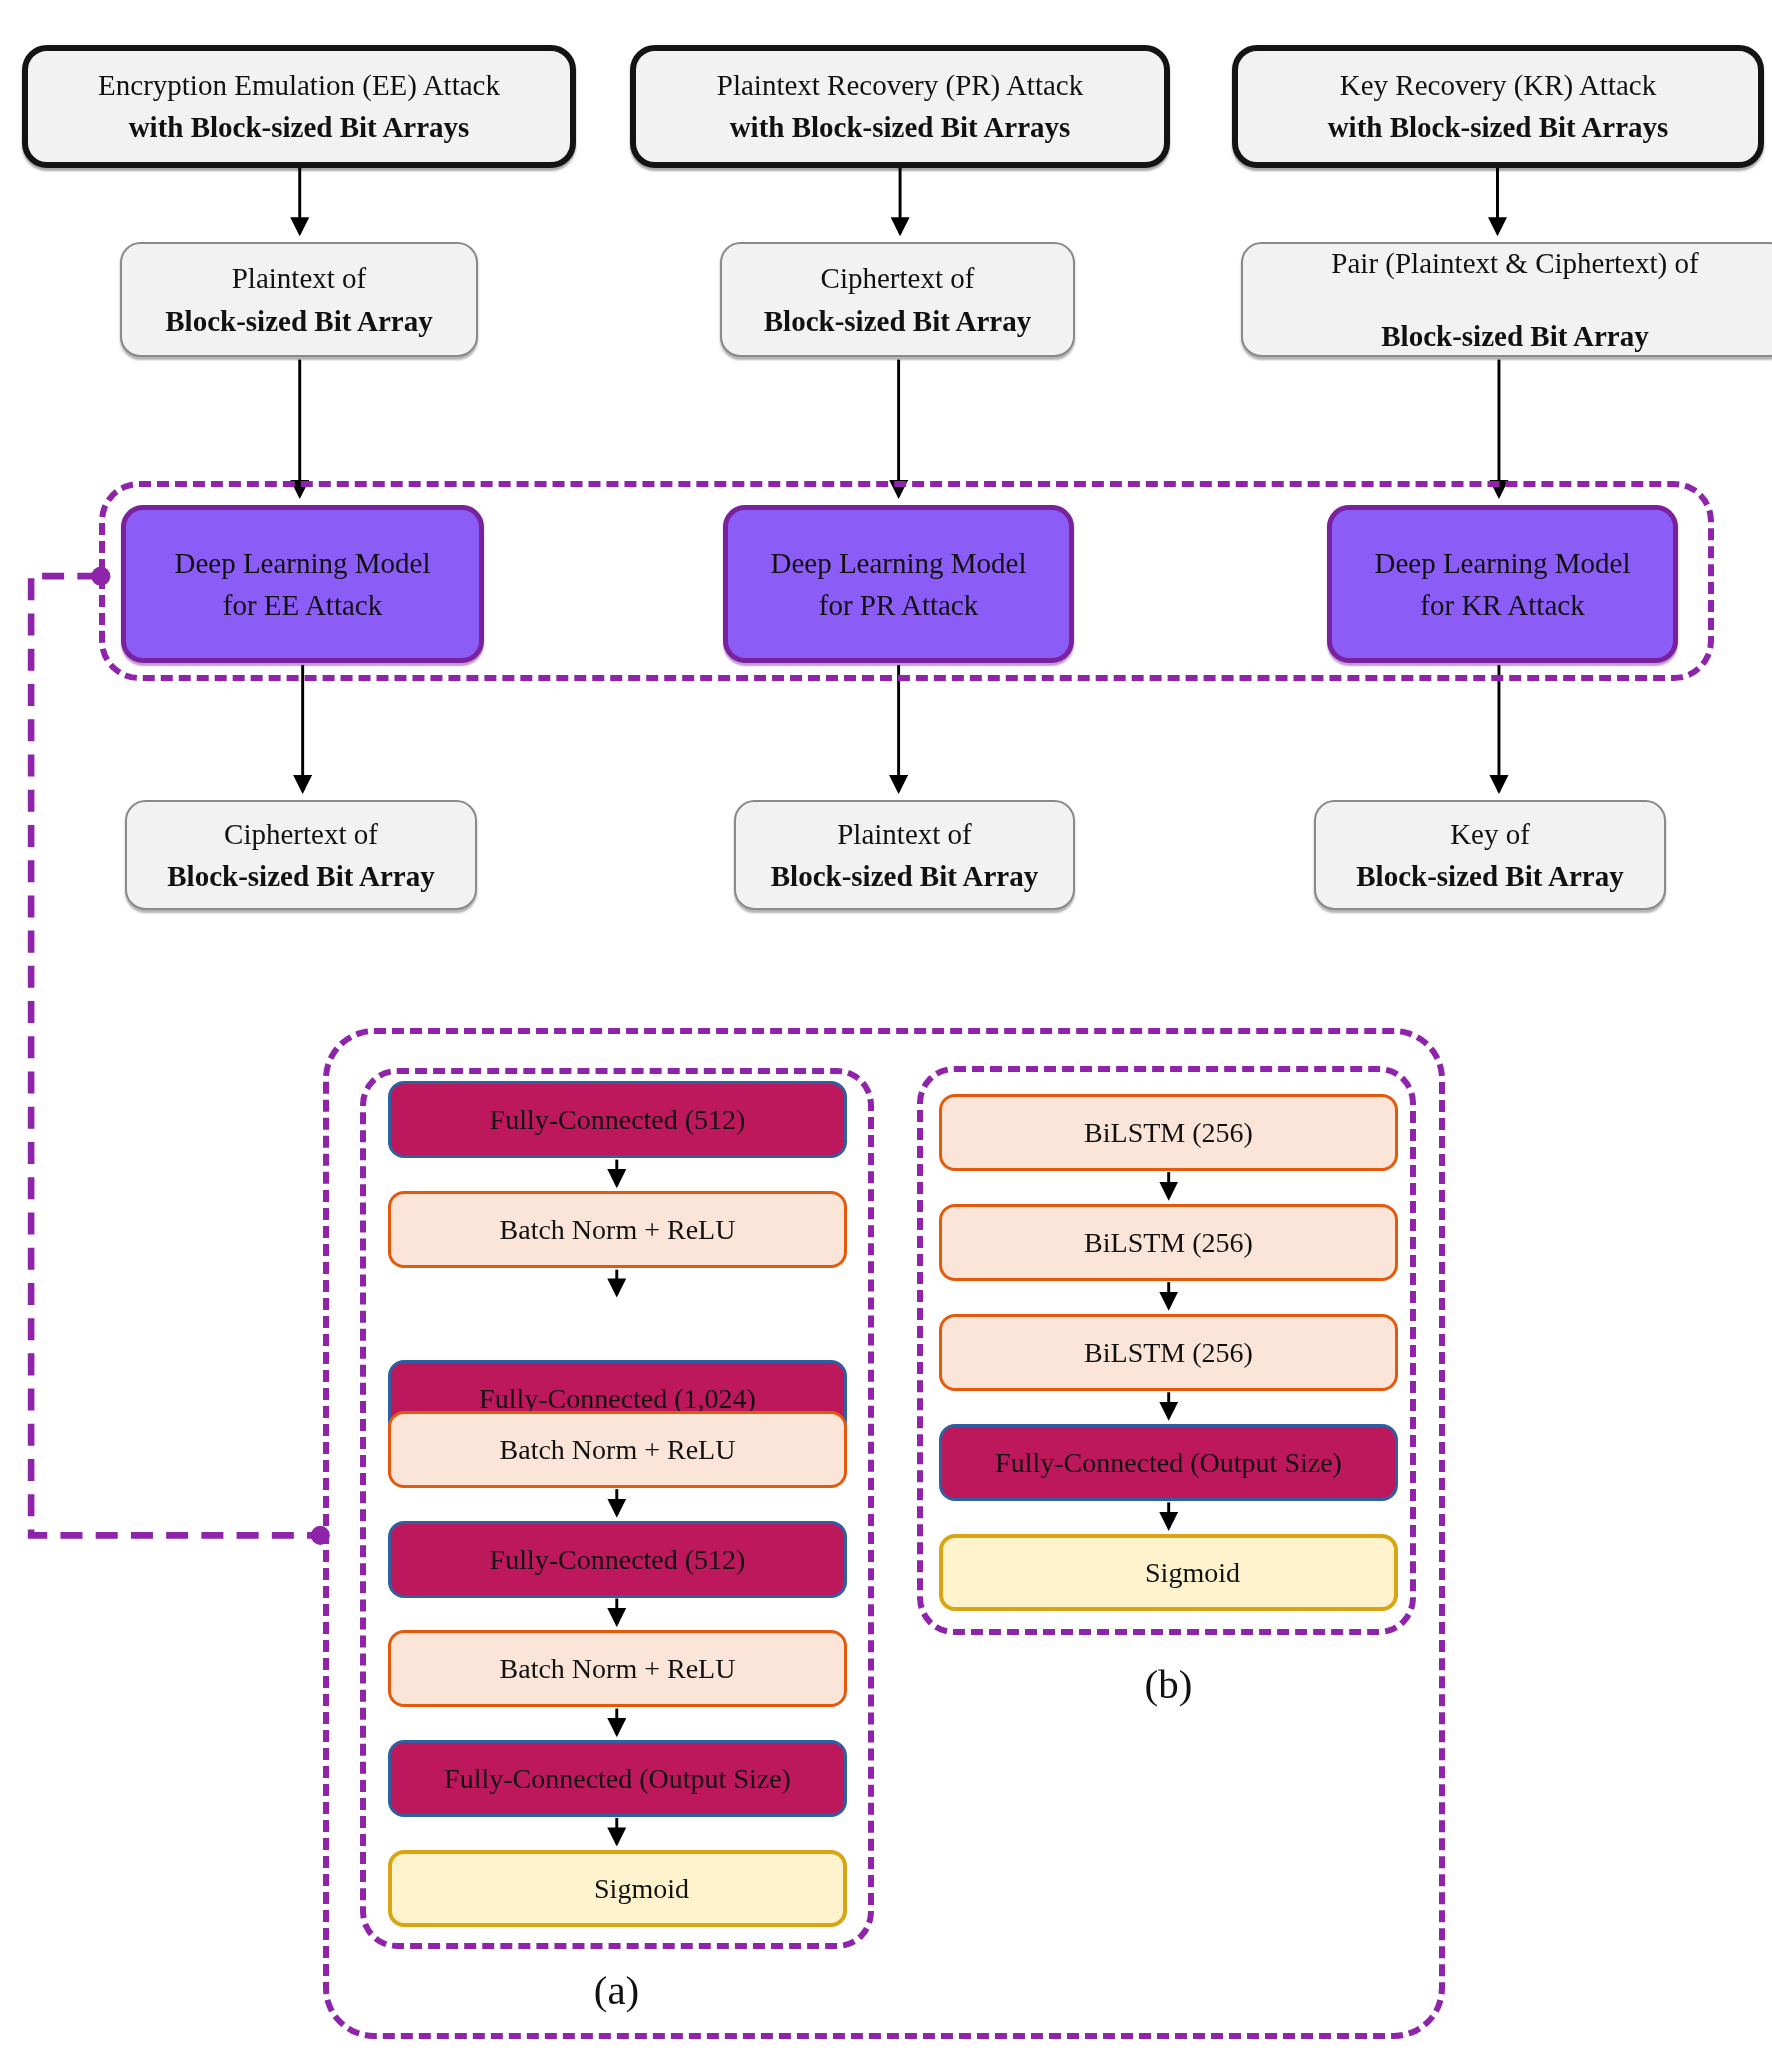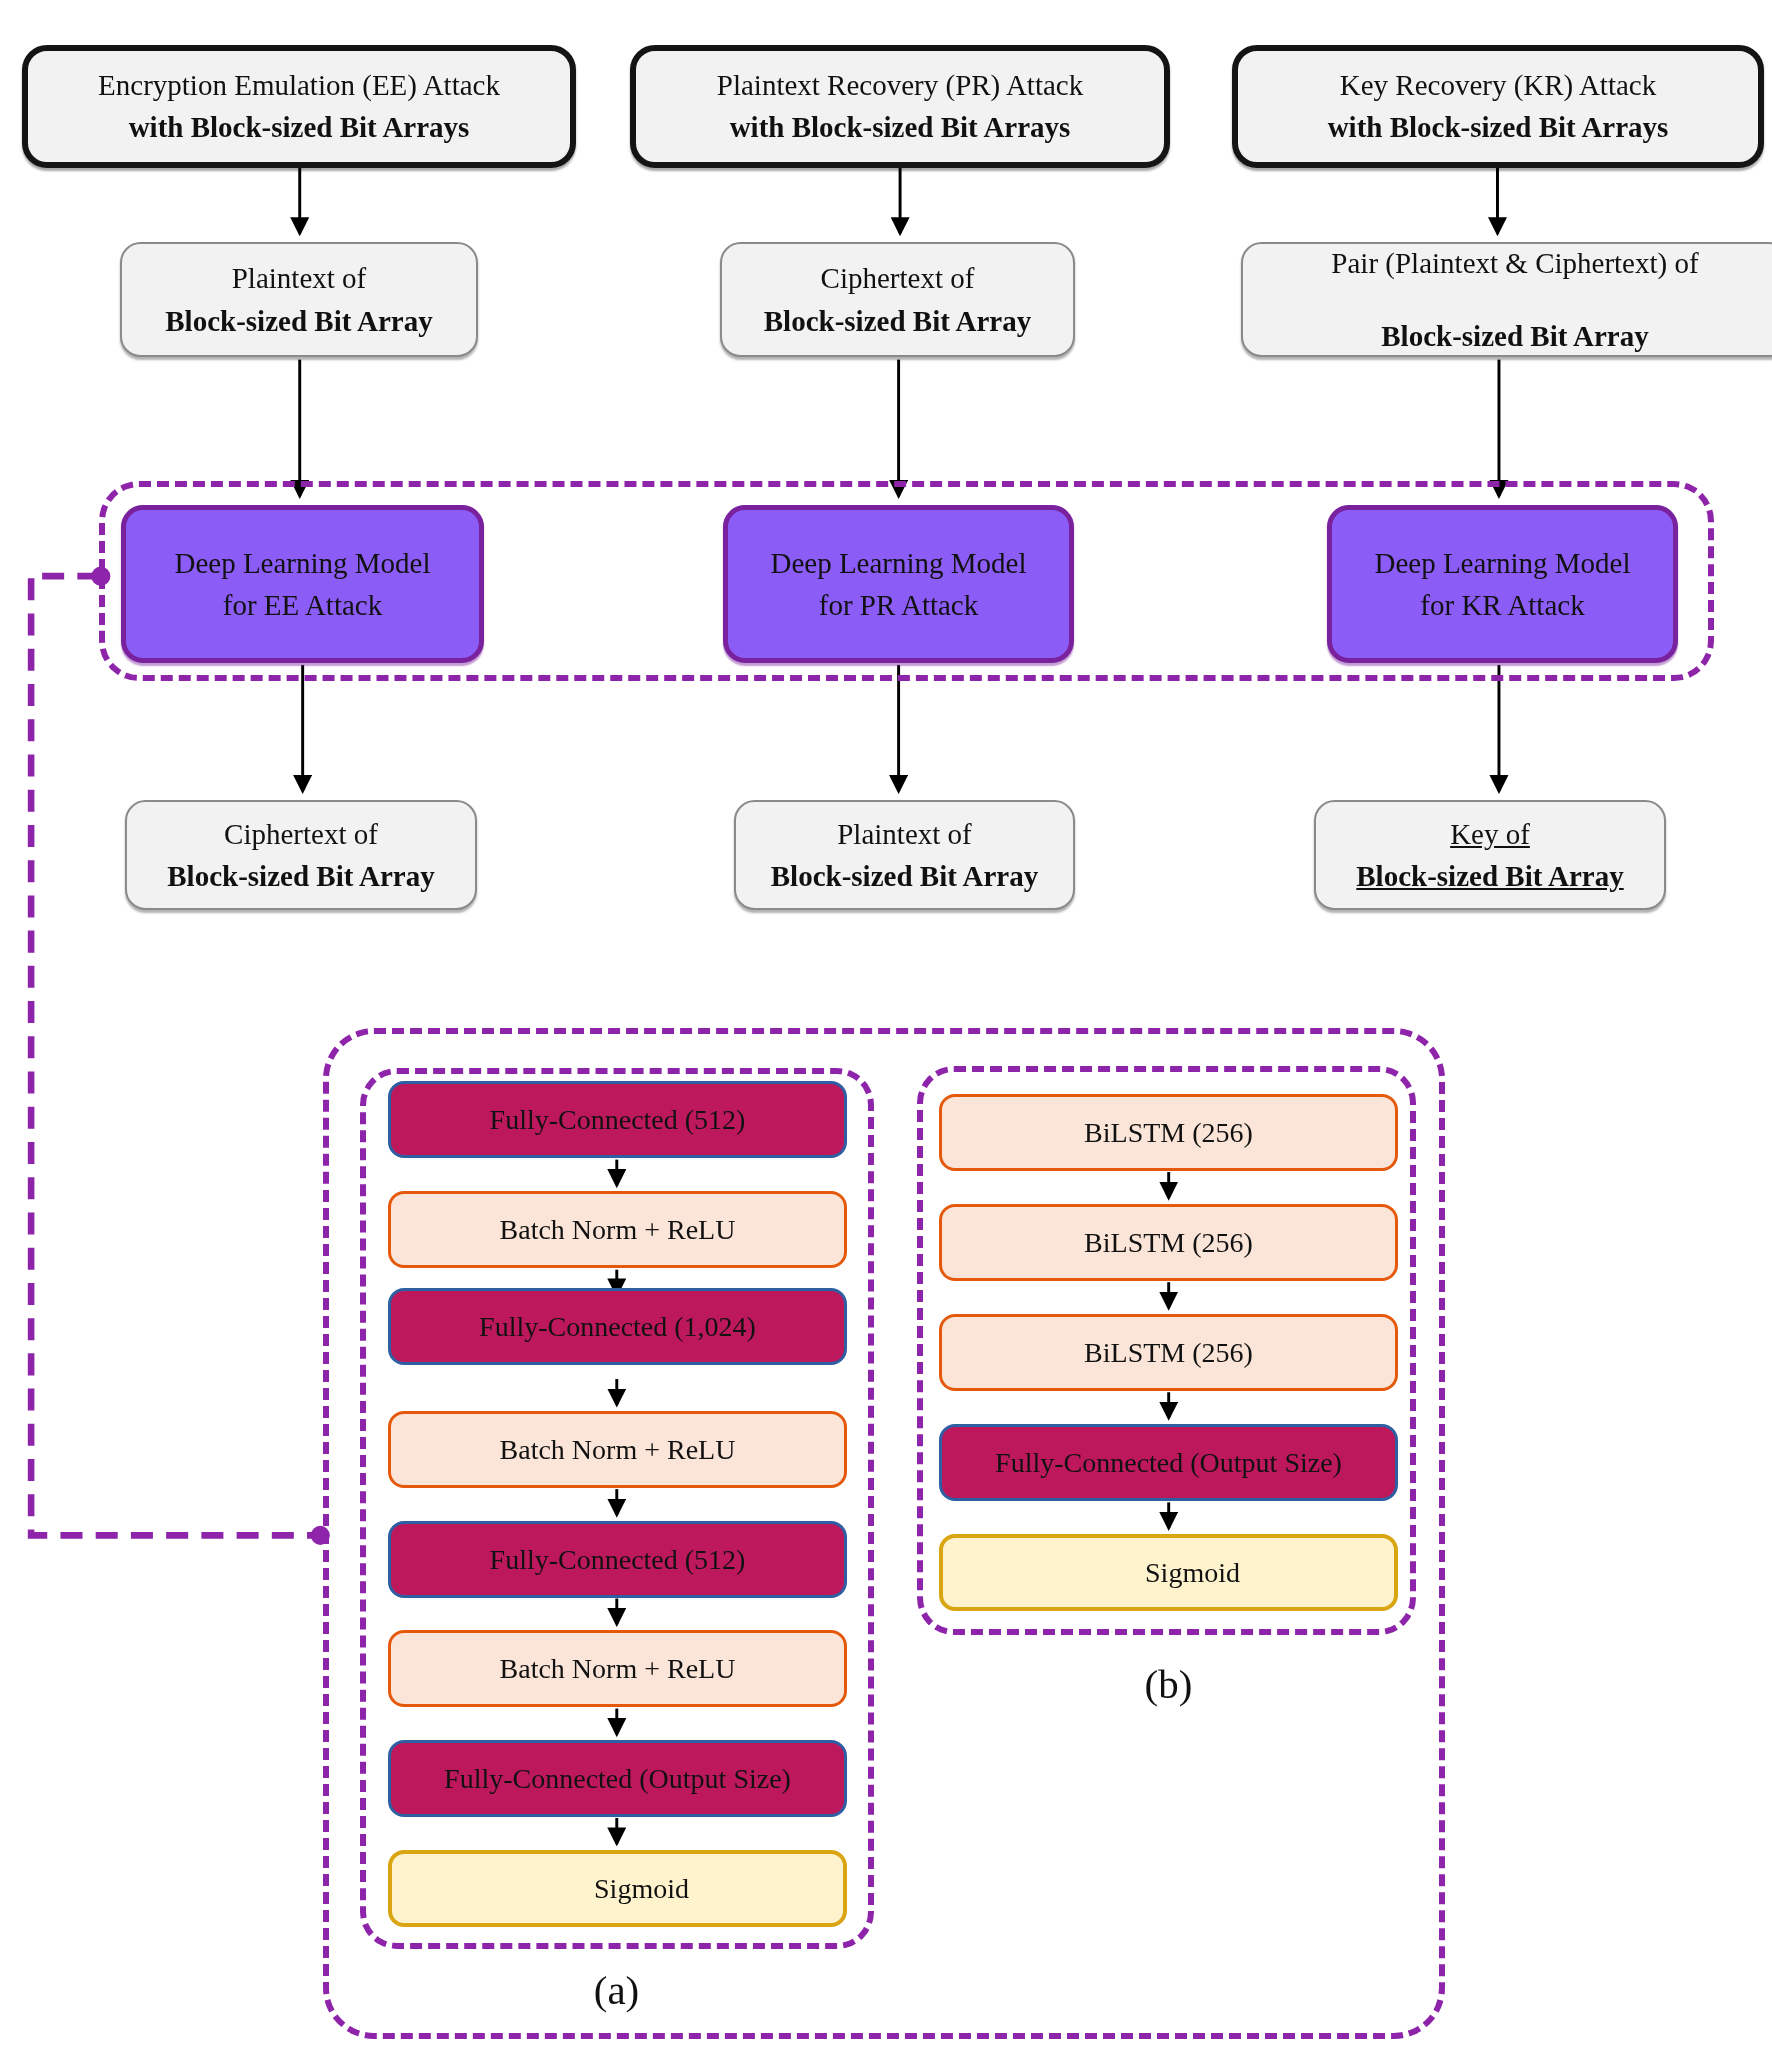--- a/index.html
+++ b/index.html
@@ -163,36 +163,36 @@
   </div>
 
   <div class="box io" style="left:125px;top:800px;width:352px;height:110px;">
     <span>Ciphertext of</span>
     <span class="bold">Block-sized Bit Array</span>
   </div>
   <div class="box io" style="left:734px;top:800px;width:341px;height:110px;">
     <span>Plaintext of</span>
     <span class="bold">Block-sized Bit Array</span>
   </div>
-  <div class="box io" style="left:1314px;top:800px;width:352px;height:110px;text-decoration:underline;">
+  <div class="box io" style="left:1314px;top:800px;width:352px;height:110px;">
     <span>Key of</span>
     <span class="bold">Block-sized Bit Array</span>
   </div>
 
   <div class="dashed" style="left:323px;top:1028px;width:1122px;height:1011px;border-radius:51px;"></div>
 
   <div class="dashed" style="left:360px;top:1068px;width:514px;height:881px;border-radius:37px;"></div>
 
   <div class="layer fc" style="left:388px;top:1081px;">
       <span>Fully-Connected (512)</span>
     </div>
   <div class="layer bn" style="left:388px;top:1191px;">
       <span>Batch Norm + ReLU</span>
     </div>
-  <div class="layer fc" style="left:388px;top:1288px;text-align:center;">
+  <div class="layer fc" style="left:388px;top:1360px;text-align:center;">
       <span>Fully-Connected (1,024)</span>
     </div>
   <div class="layer bn" style="left:388px;top:1411px;">
       <span>Batch Norm + ReLU</span>
     </div>
   <div class="layer fc" style="left:388px;top:1521px;">
       <span>Fully-Connected (512)</span>
     </div>
   <div class="layer bn" style="left:388px;top:1630px;">
       <span>Batch Norm + ReLU</span>

